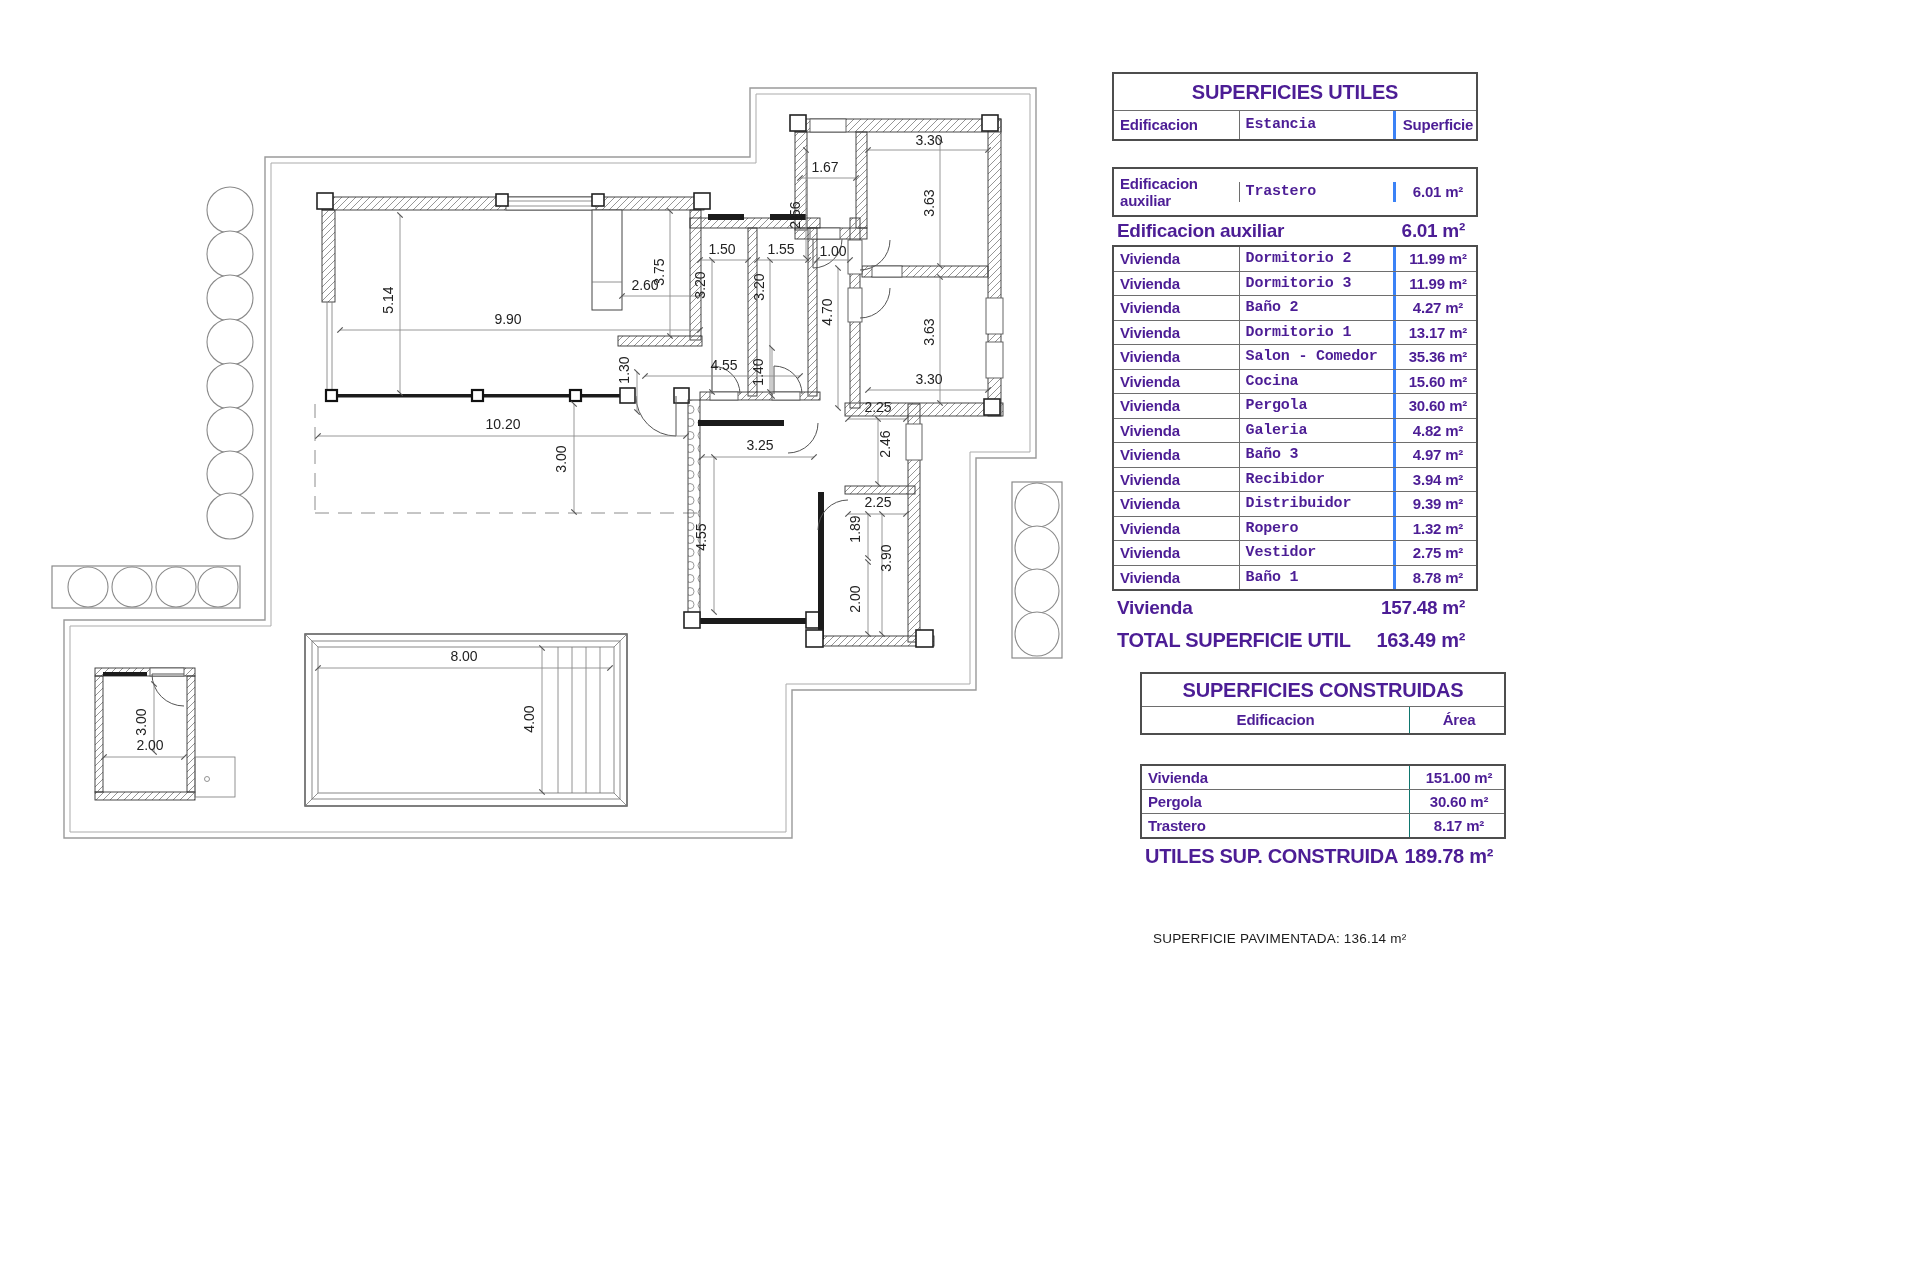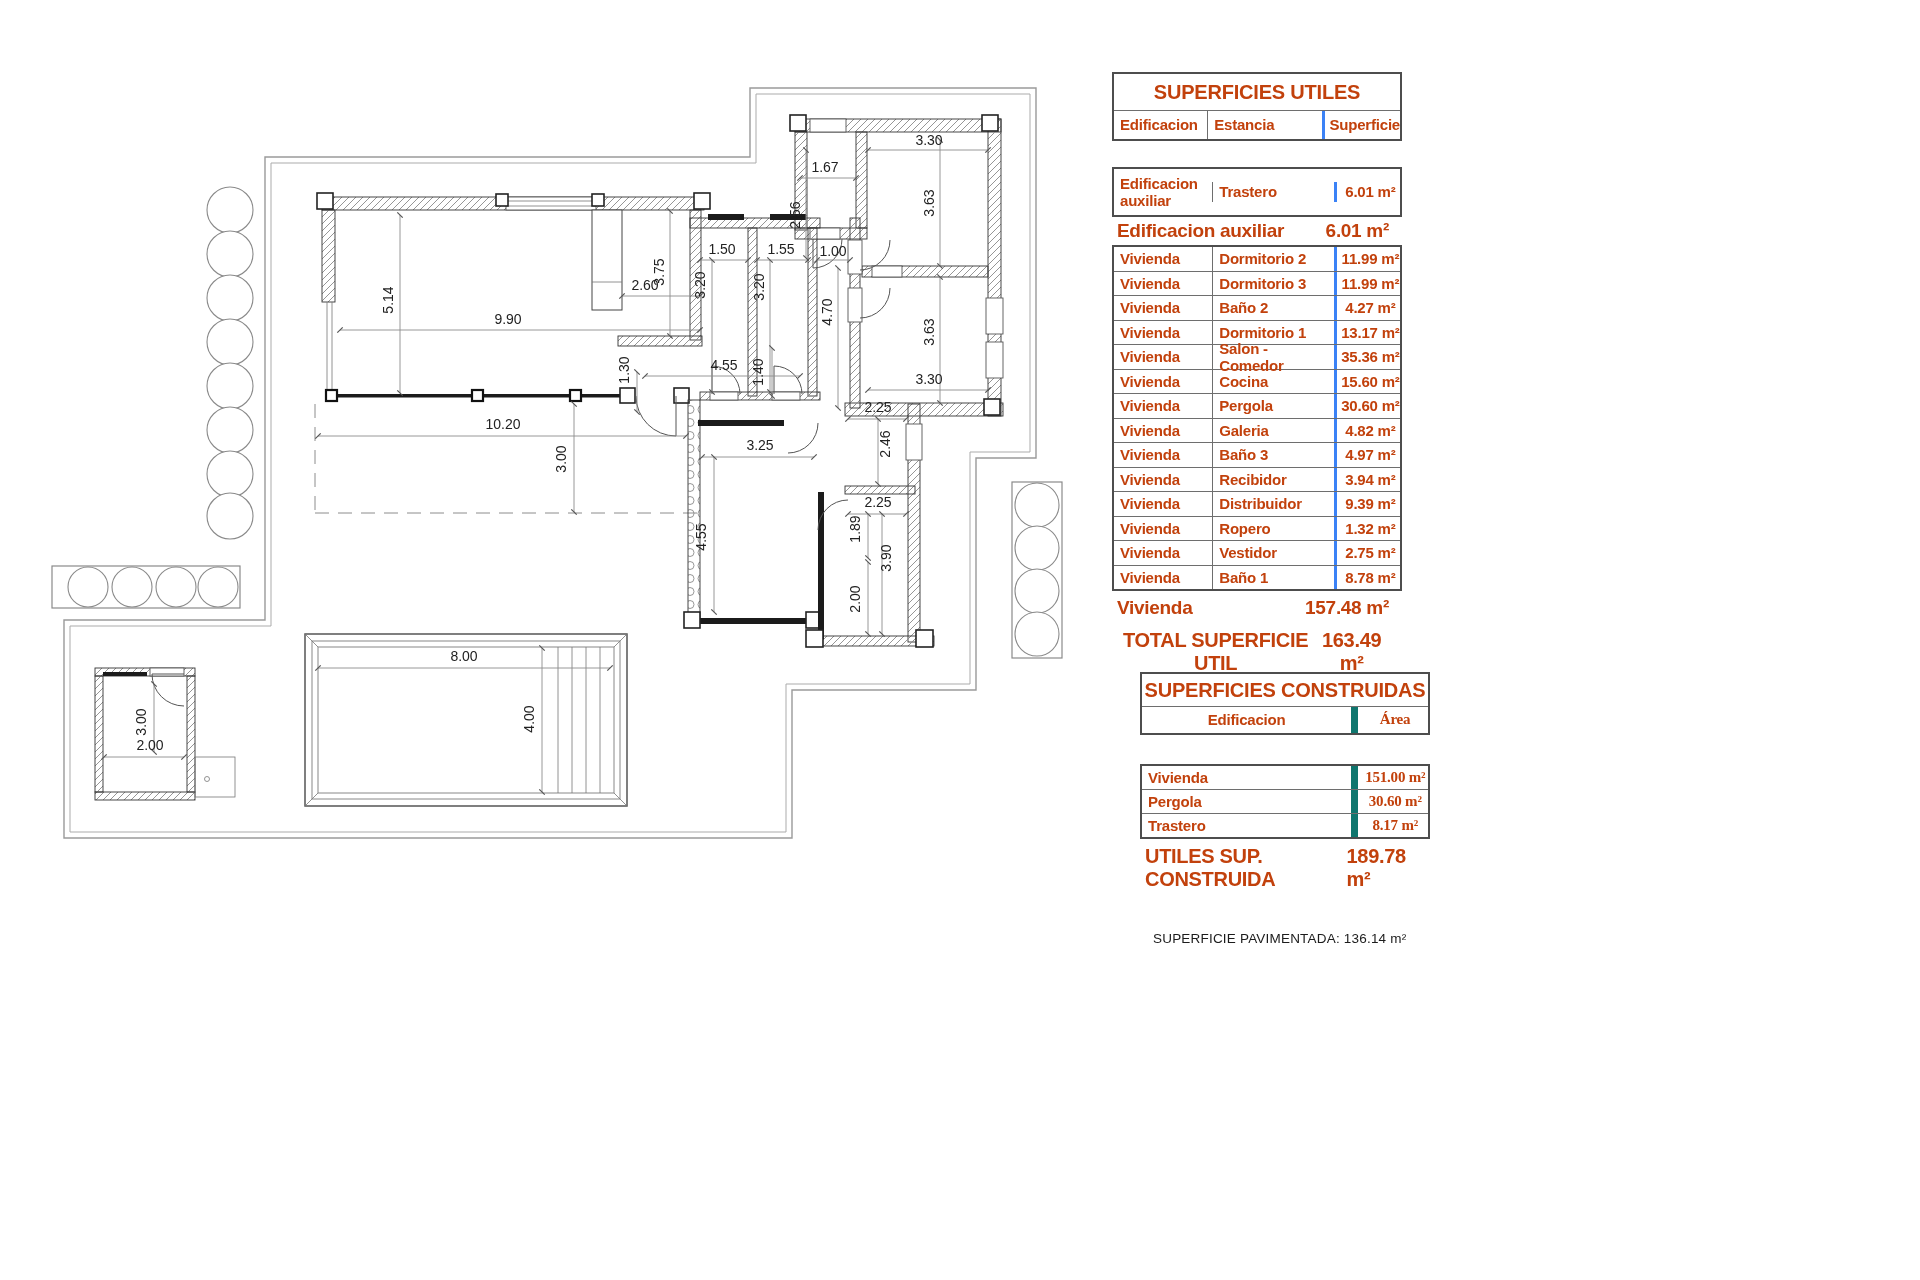--- a/index.html
+++ b/index.html
@@ -1,41 +1,41 @@
 <!DOCTYPE html>
 <html><head>
 <meta charset="utf-8">
 <style>
   html,body{margin:0;padding:0;background:#fff;}
   #canvas{position:relative;width:1920px;height:1280px;background:#fff;overflow:hidden;
           font-family:"Liberation Sans",sans-serif;color:#000;}
   svg text{font-family:"Liberation Sans",sans-serif;}
 
   
-  .tbl{position:absolute;width:290px;font-weight:700;color:#c2410c;}
+  .tbl{position:absolute;width:366px;font-weight:700;color:#4c1d95;}
   .box{border:2px solid #4d4d4d;background:#fff;}
   .trow{display:flex;align-items:center;}
   .trow + .trow{border-top:1px solid #6e6e6e;}
   .tc{display:flex;align-items:center;height:100%;padding:1px 0 1px 6px;box-sizing:border-box;
       font-size:15px;letter-spacing:-0.2px;line-height:1.15;}
   .title-row{height:36px;display:flex;align-items:center;justify-content:center;
              font-size:20px;letter-spacing:-0.2px;border-bottom:1px solid #6e6e6e;}
   
   .t1 .c0{width:126px;}
-  .t1 .c1{width:156px;border-left:1px solid #6e6e6e;}
+  .t1 .c1{width:156px;border-left:1px solid #6e6e6e;font-family:Liberation Mono, monospace;}
   .t1 .c2{width:84px;border-left:3px solid #3b82f6;justify-content:center;padding-left:4px;}
   .t1 .hdr{height:28px;}
   .g1row{min-height:46px;}
   .g2row{height:23.5px;}
   .sum{display:flex;justify-content:space-between;align-items:center;
        padding:3px 13px 3px 5px;font-size:19px;letter-spacing:-0.3px;}
   .sum.big{font-size:20px;}
   
   .t2 .c0{width:270px;}
-  .t2 .c1{width:96px;border-left:7px solid #0f766e;justify-content:center;padding-left:4px;font-family:Liberation Serif, serif;}
+  .t2 .c1{width:96px;border-left:1px solid #0f766e;justify-content:center;padding-left:4px;}
   .t2 .hdr{height:26px;}
   .t2 .hdr .c0{justify-content:center;padding-left:0;}
   .t2 .brow{height:23px;}
   .gap{background:#fff;}
 
   .footer-note{position:absolute;left:1130px;top:931px;font-size:13.5px;font-weight:400;color:#1c1c1c;
                letter-spacing:0.2px;margin-left:23px;}
 
   
   .bnd{fill:none;stroke:#9a9a9a;stroke-width:1.4;}

